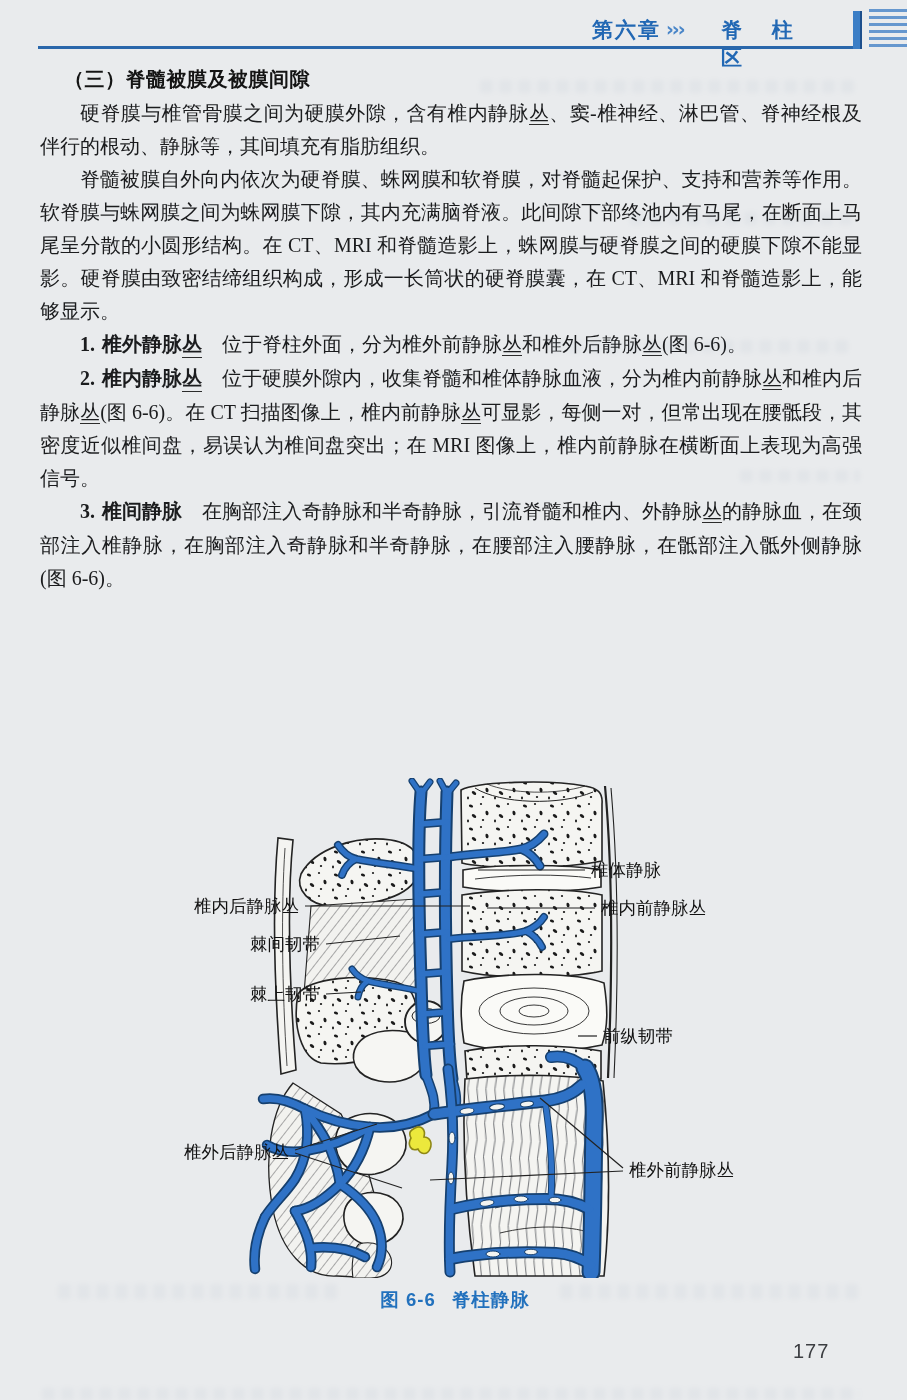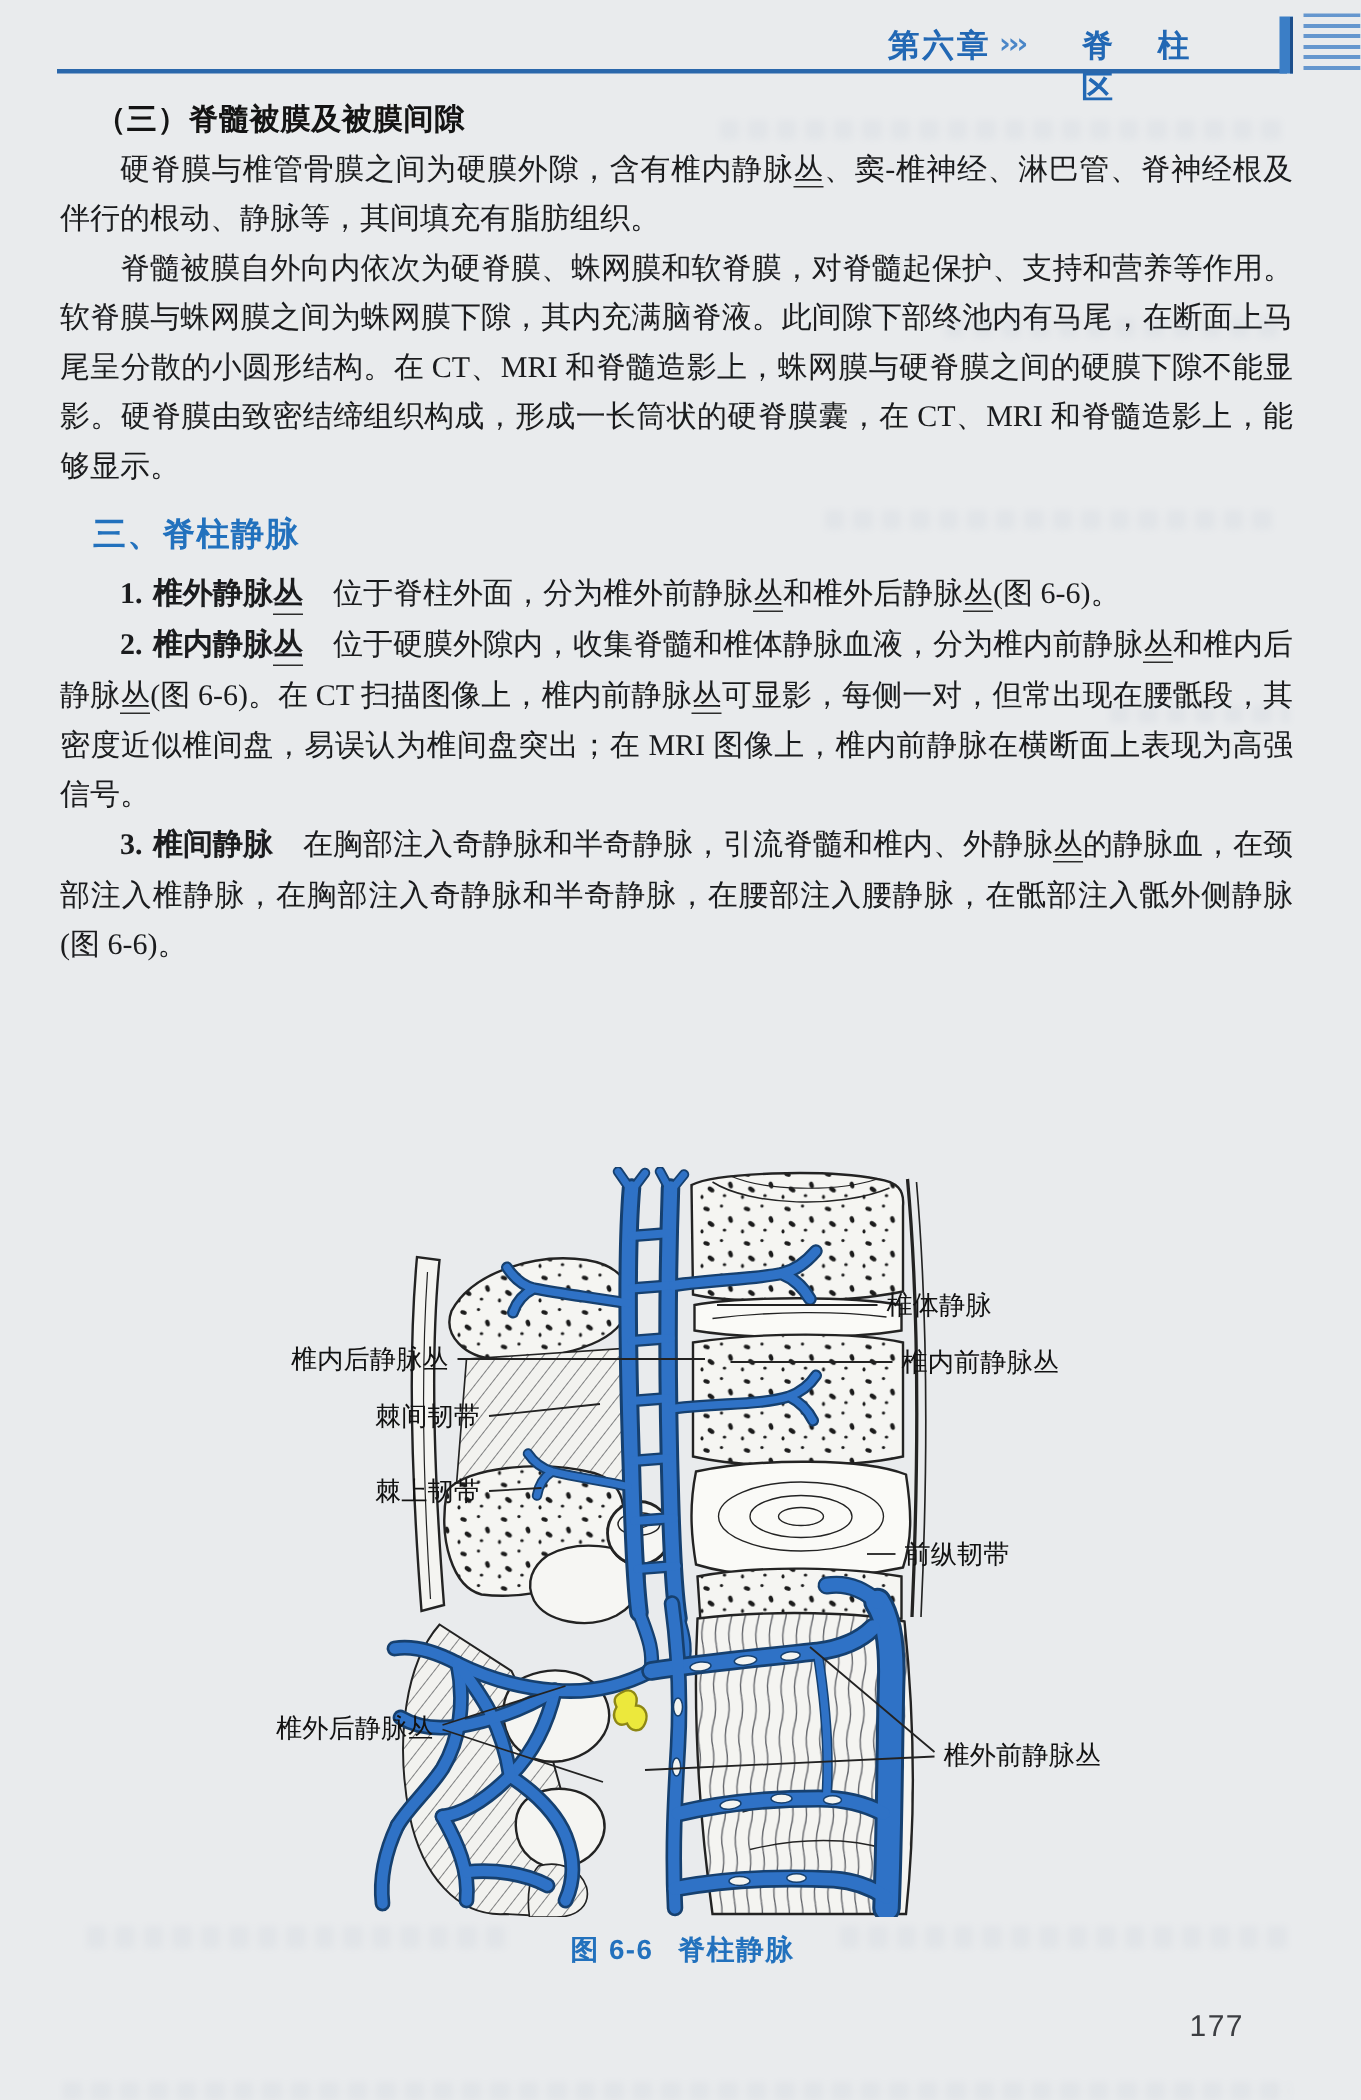--- a/index.html
+++ b/index.html
@@ -50,21 +50,20 @@
   <div class="hdr-stripes"></div>
 </div>
 
 <div class="text-block">
   <h3>（三）脊髓被膜及被膜间隙</h3>
 
   <p><span>硬脊膜与椎管骨膜之间为硬膜外隙，含有椎内静脉</span><span class="u">丛</span><span>、窦-椎神经、淋巴管、脊神经根及伴行的根动、静脉等，其间填充有脂肪组织。</span></p>
 
   <p><span>脊髓被膜自外向内依次为硬脊膜、蛛网膜和软脊膜，对脊髓起保护、支持和营养等作用。软脊膜与蛛网膜之间为蛛网膜下隙，其内充满脑脊液。此间隙下部终池内有马尾，在断面上马尾呈分散的小圆形结构。在 CT、MRI 和脊髓造影上，蛛网膜与硬脊膜之间的硬膜下隙不能显影。硬脊膜由致密结缔组织构成，形成一长筒状的硬脊膜囊，在 CT、MRI 和脊髓造影上，能够显示。</span></p>
 
-  <h2>三、脊柱静脉</h2>
 
 
   <p class="item"><span class="num">1.</span><span class="term">椎外静脉</span><span class="term u">丛</span><span>　位于脊柱外面，分为椎外前静脉</span><span class="u">丛</span><span>和椎外后静脉</span><span class="u">丛</span><span>(图 6-6)。</span></p>
 
   <p class="item"><span class="num">2.</span><span class="term">椎内静脉</span><span class="term u">丛</span><span>　位于硬膜外隙内，收集脊髓和椎体静脉血液，分为椎内前静脉</span><span class="u">丛</span><span>和椎内后静脉</span><span class="u">丛</span><span>(图 6-6)。在 CT 扫描图像上，椎内前静脉</span><span class="u">丛</span><span>可显影，每侧一对，但常出现在腰骶段，其密度近似椎间盘，易误认为椎间盘突出；在 MRI 图像上，椎内前静脉在横断面上表现为高强信号。</span></p>
 
   <p class="item"><span class="num">3.</span><span class="term">椎间静脉</span><span>　在胸部注入奇静脉和半奇静脉，引流脊髓和椎内、外静脉</span><span class="u">丛</span><span>的静脉血，在颈部注入椎静脉，在胸部注入奇静脉和半奇静脉，在腰部注入腰静脉，在骶部注入骶外侧静脉(图 6-6)。</span></p>
 
 </div>
 

